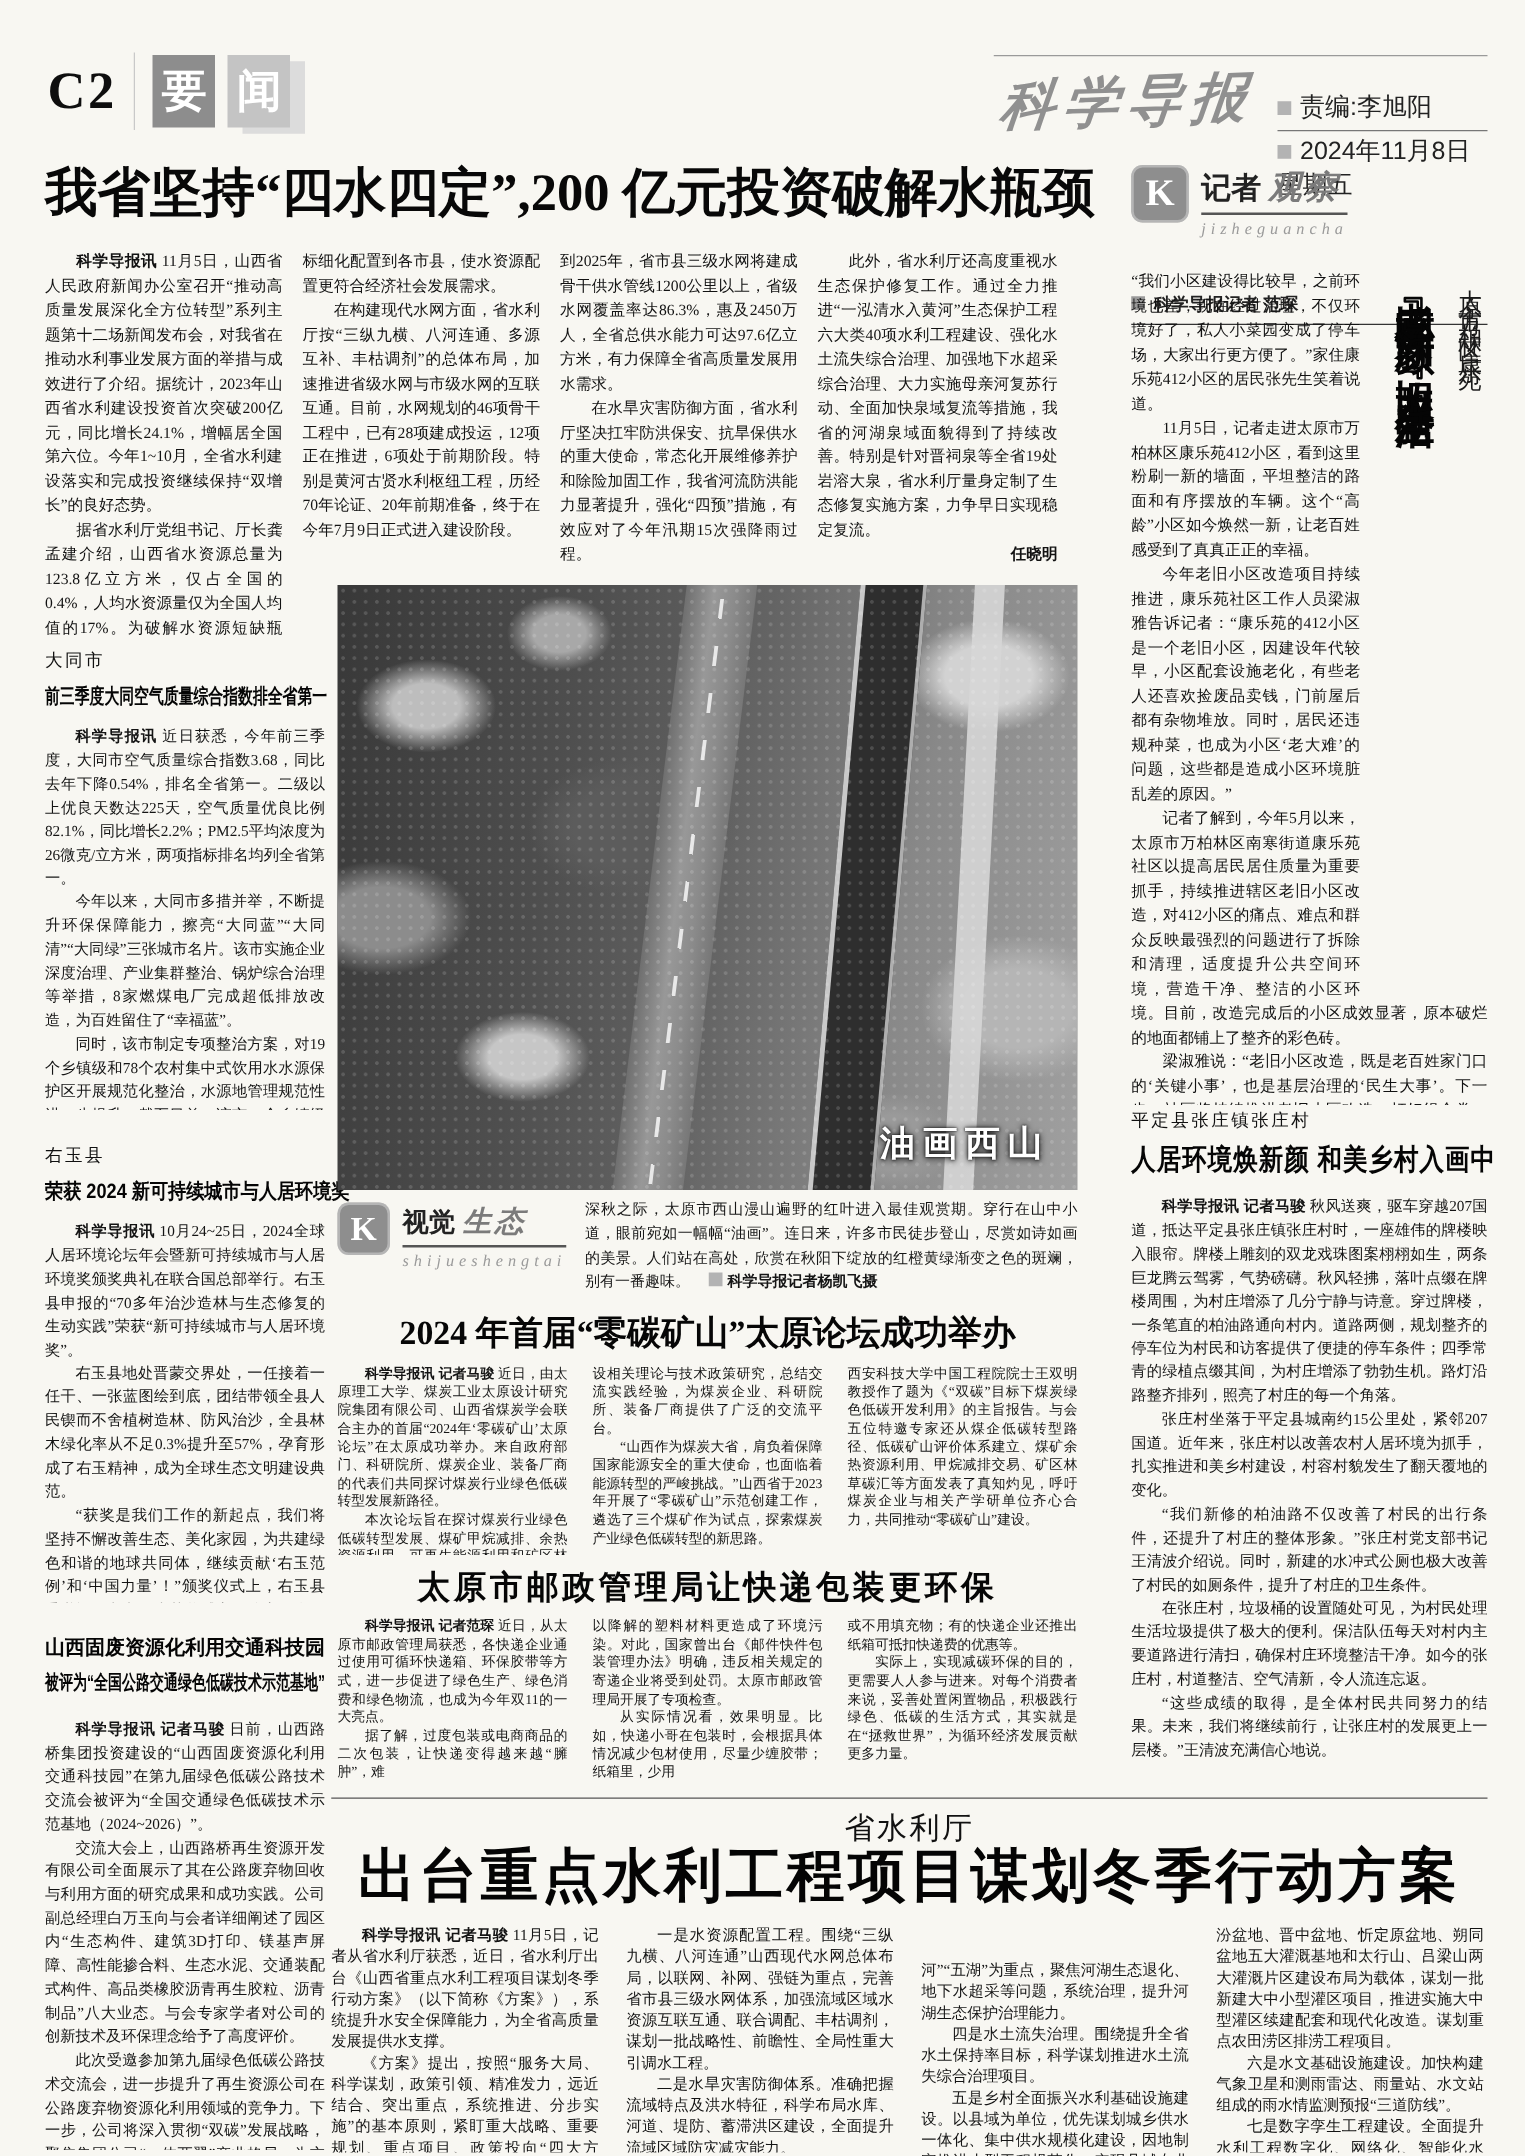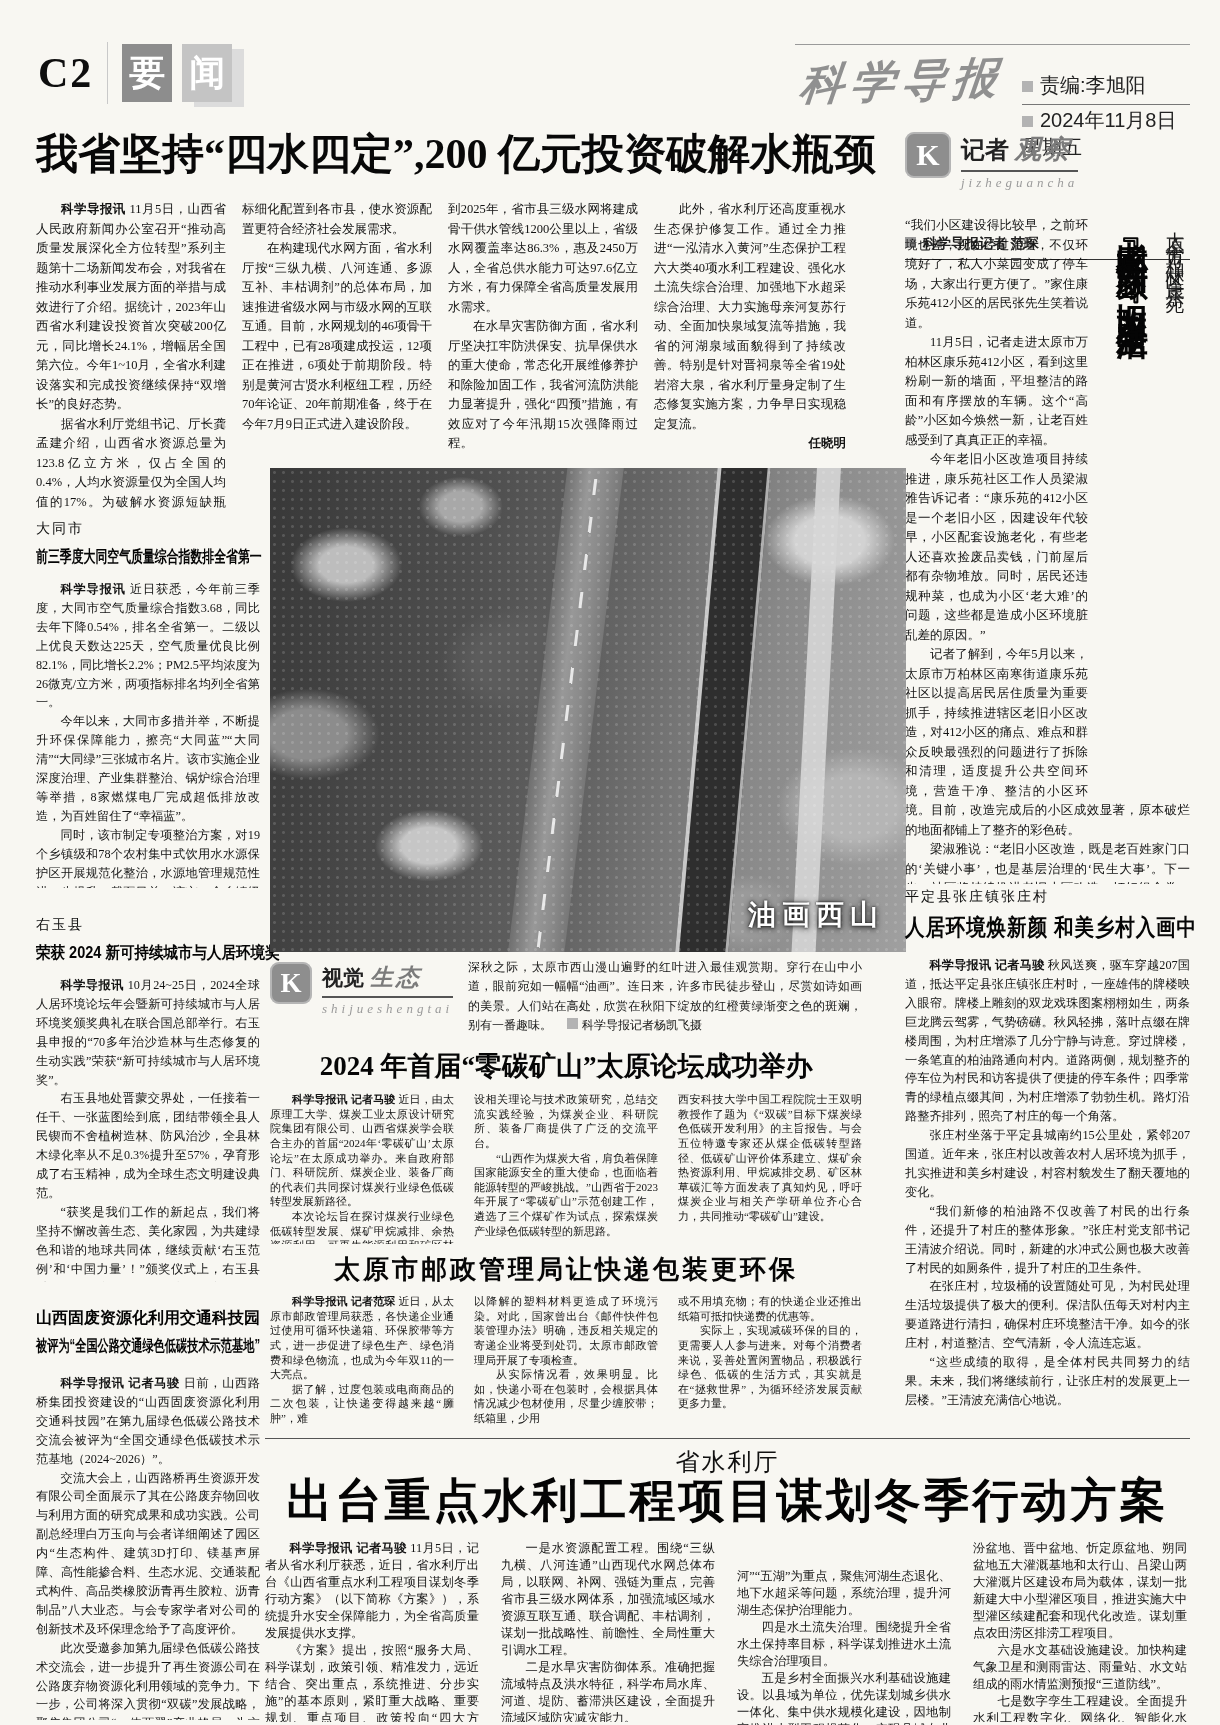--- a/index.html
+++ b/index.html
@@ -60,21 +60,21 @@
   .ph-speckle{position:absolute;inset:0;background-image:radial-gradient(rgba(255,255,255,.15) 1.2px, rgba(0,0,0,0) 1.7px);background-size:9px 9px;}
   .ph-title{position:absolute;right:22px;bottom:18px;color:#fff;font-size:28px;font-weight:900;letter-spacing:6px;text-shadow:0 1px 6px #000,0 0 2px #000;}
   
   .ctr-serif{font-weight:900;text-align:center;color:#060606;}
   .small-txt{font-size:11px;line-height:1.33;text-align:justify;color:#141414;overflow:hidden;}
   .small-txt p{margin:0;text-indent:2em;}
   .small-txt p.noind{text-indent:0;}
   .mid-txt{font-size:12.2px;line-height:1.55;text-align:justify;color:#141414;overflow:hidden;}
   .mid-txt p{margin:0;text-indent:2em;}
   .caption{font-size:12px;line-height:1.62;text-align:justify;color:#161616;}
-  .credit{font-weight:normal;}
+  .credit{font-weight:bold;}
   .big-banner{font-size:46px;font-weight:900;letter-spacing:3px;text-align:center;white-space:nowrap;color:#040404;font-family:"Liberation Sans","DejaVu Sans",sans-serif;}
 </style>
 </head>
 <body>
 
 <div class="page">
 
   <div class="abs" style="left:38px;top:42px;display:flex;align-items:center;gap:14px;">
     <div class="pagenum">C2</div>
     <div class="hdr-divider"></div>
@@ -154,21 +154,21 @@
   </div>
 
   <div class="abs cond sans" style="left:36px;top:1308px;font-size:16px;font-weight:700;transform:scaleX(1);">山西固废资源化利用交通科技园</div>
   <div class="abs cond sans" style="left:36px;top:1336px;font-size:16px;transform:scaleX(0.7);">被评为“全国公路交通绿色低碳技术示范基地”</div>
   <div class="abs mid-txt" style="left:36px;top:1374px;width:224px;height:346px;">
     <p><span class="lead-in">科学导报讯 记者马骏</span><span> 日前，山西路桥集团投资建设的“山西固废资源化利用交通科技园”在第九届绿色低碳公路技术交流会被评为“全国交通绿色低碳技术示范基地（2024~2026）”。</span></p>
     <p>交流大会上，山西路桥再生资源开发有限公司全面展示了其在公路废弃物回收与利用方面的研究成果和成功实践。公司副总经理白万玉向与会者详细阐述了园区内“生态构件、建筑3D打印、镁基声屏障、高性能掺合料、生态水泥、交通装配式构件、高品类橡胶沥青再生胶粒、沥青制品”八大业态。与会专家学者对公司的创新技术及环保理念给予了高度评价。</p>
     <p>此次受邀参加第九届绿色低碳公路技术交流会，进一步提升了再生资源公司在公路废弃物资源化利用领域的竞争力。下一步，公司将深入贯彻“双碳”发展战略，聚焦集团公司“一体两翼”产业格局，为交控集团加快打造“三足鼎立”产业格局、奋力开创“六型一体”高质量发展新局面贡献路桥力量。</p>
   </div>
 
-  <div class="abs photo" style="left:270px;top:468px;width:592px;height:484px;padding-left:44px;">
+  <div class="abs photo" style="left:270px;top:468px;width:592px;height:484px;">
     <div class="ph-road">
         <div class="ph-dash"></div>
       </div>
     <div class="ph-channel"></div>
     <div class="ph-path"></div>
     <div class="ph-speckle"></div>
     <div class="ph-title">油画西山</div>
   </div>
 
   <div class="abs colhead" style="left:270px;top:962px;width:190px;">

